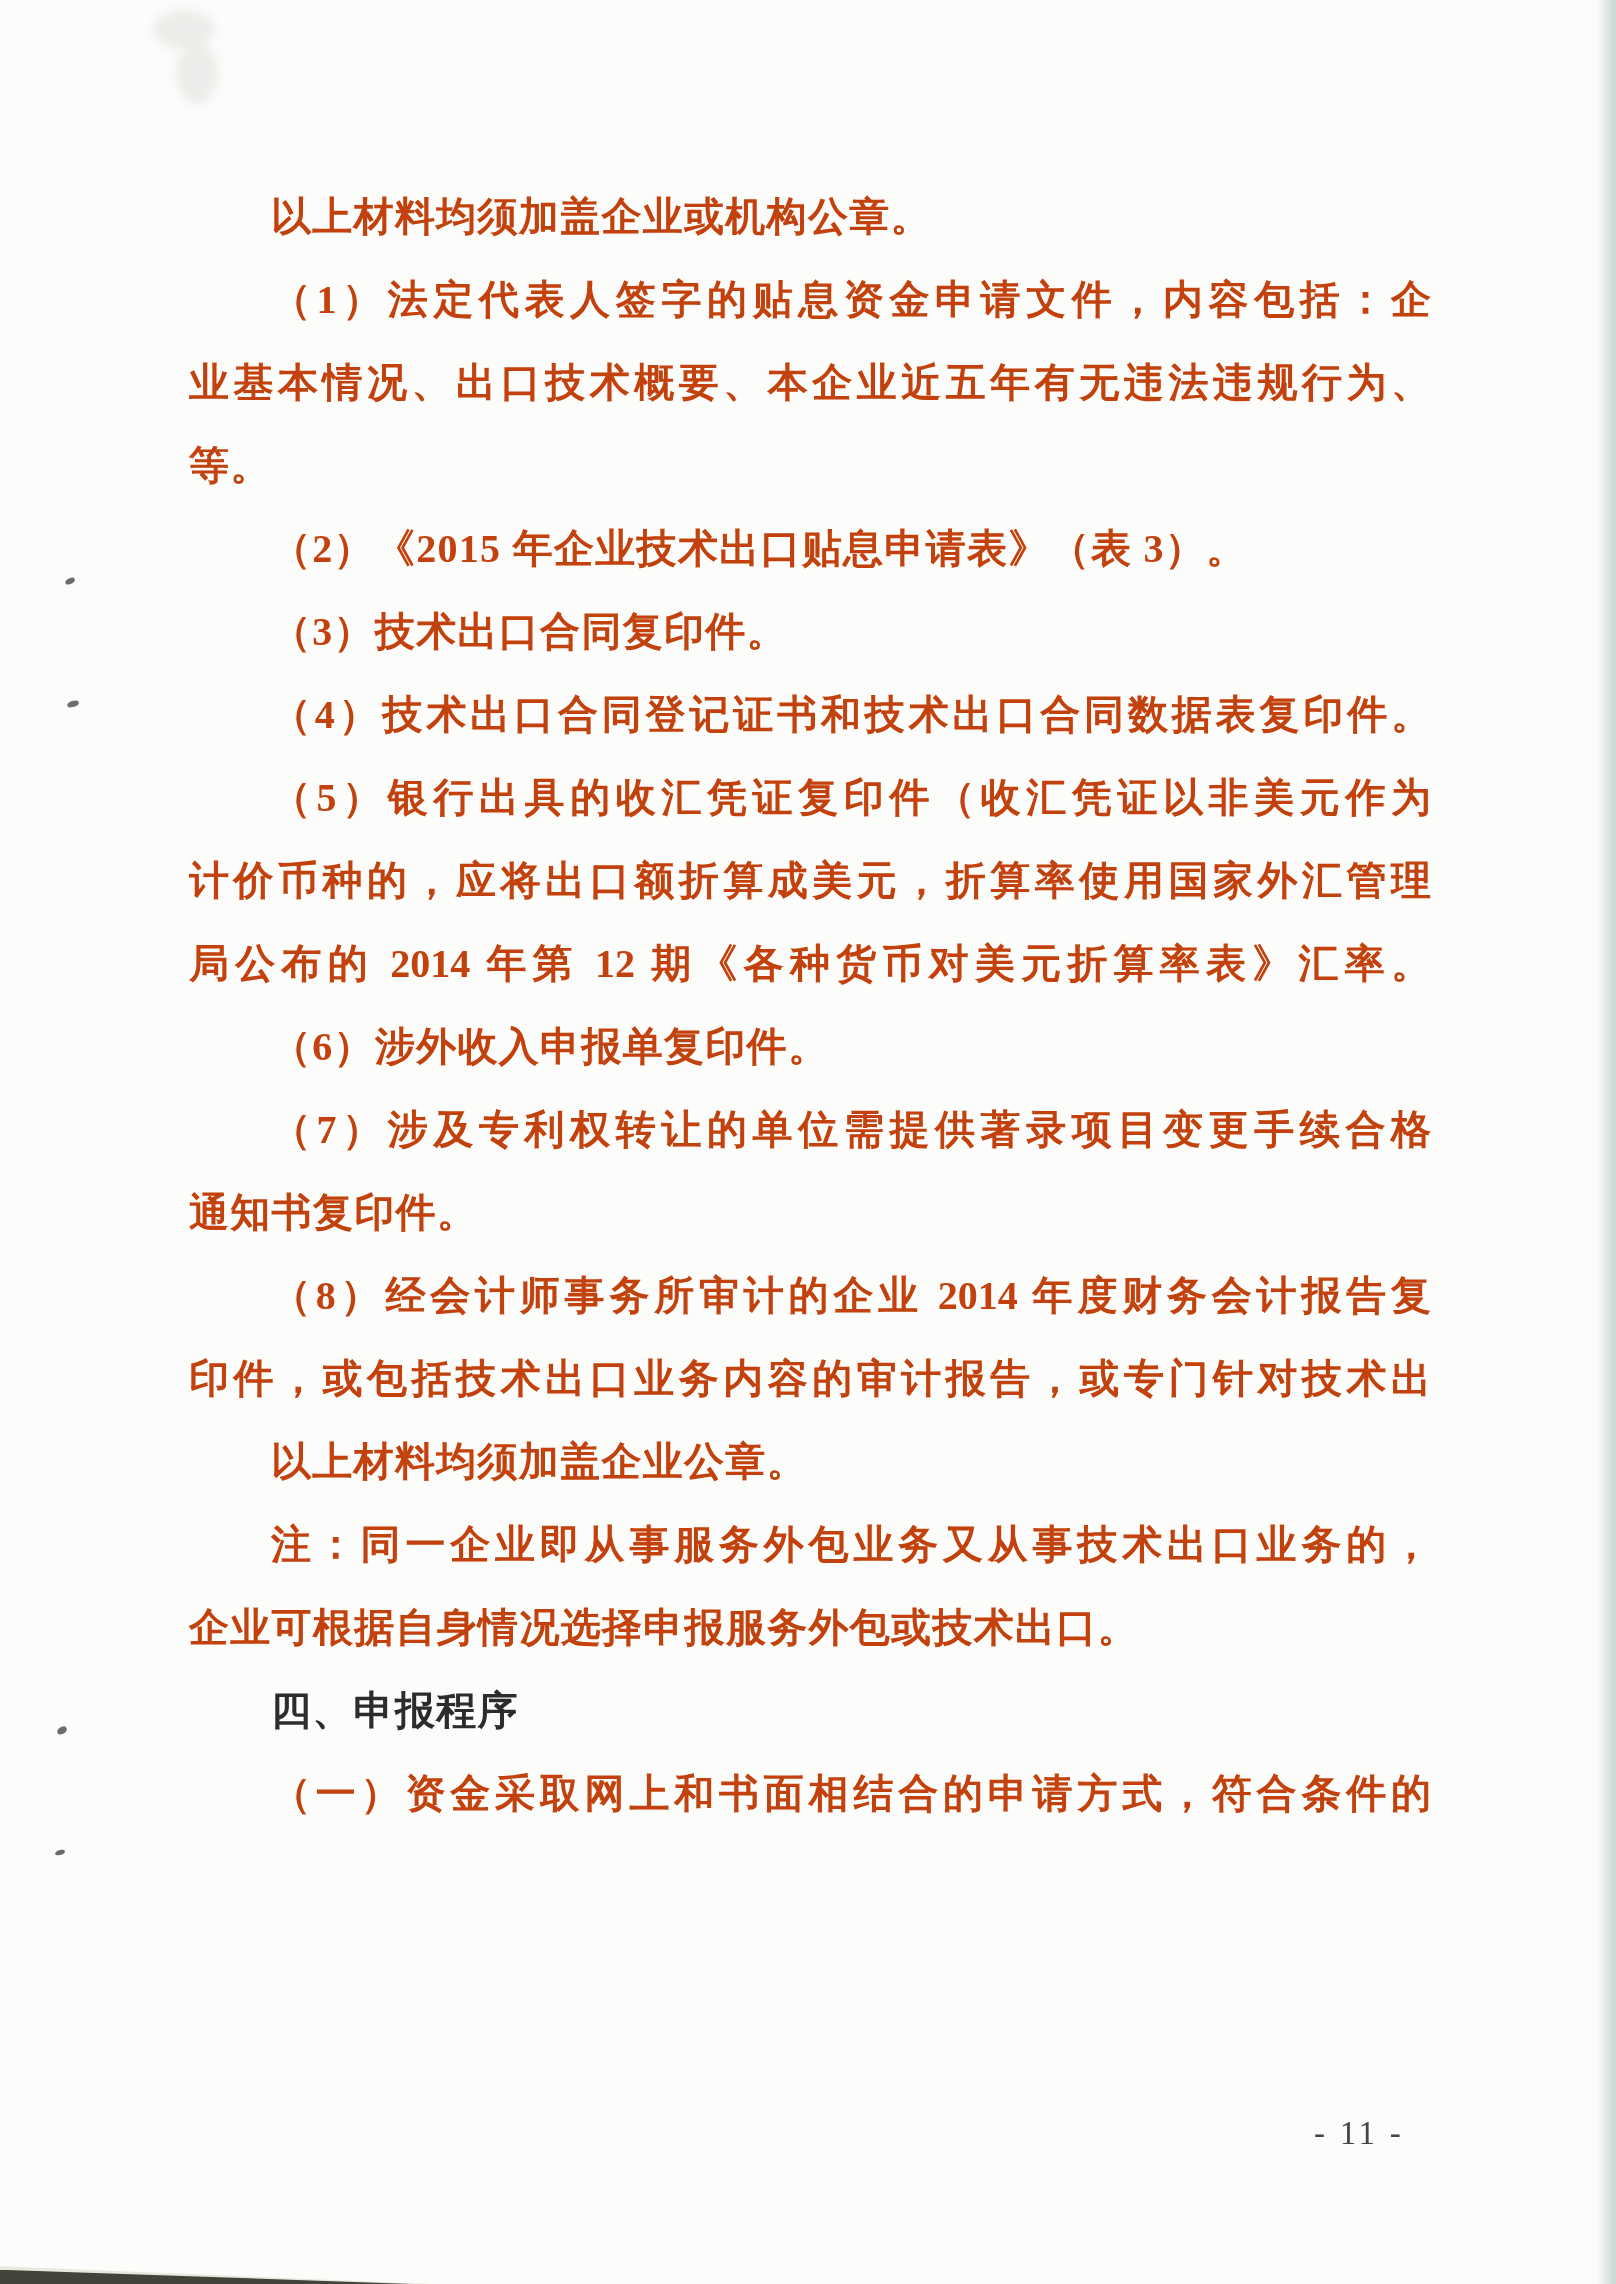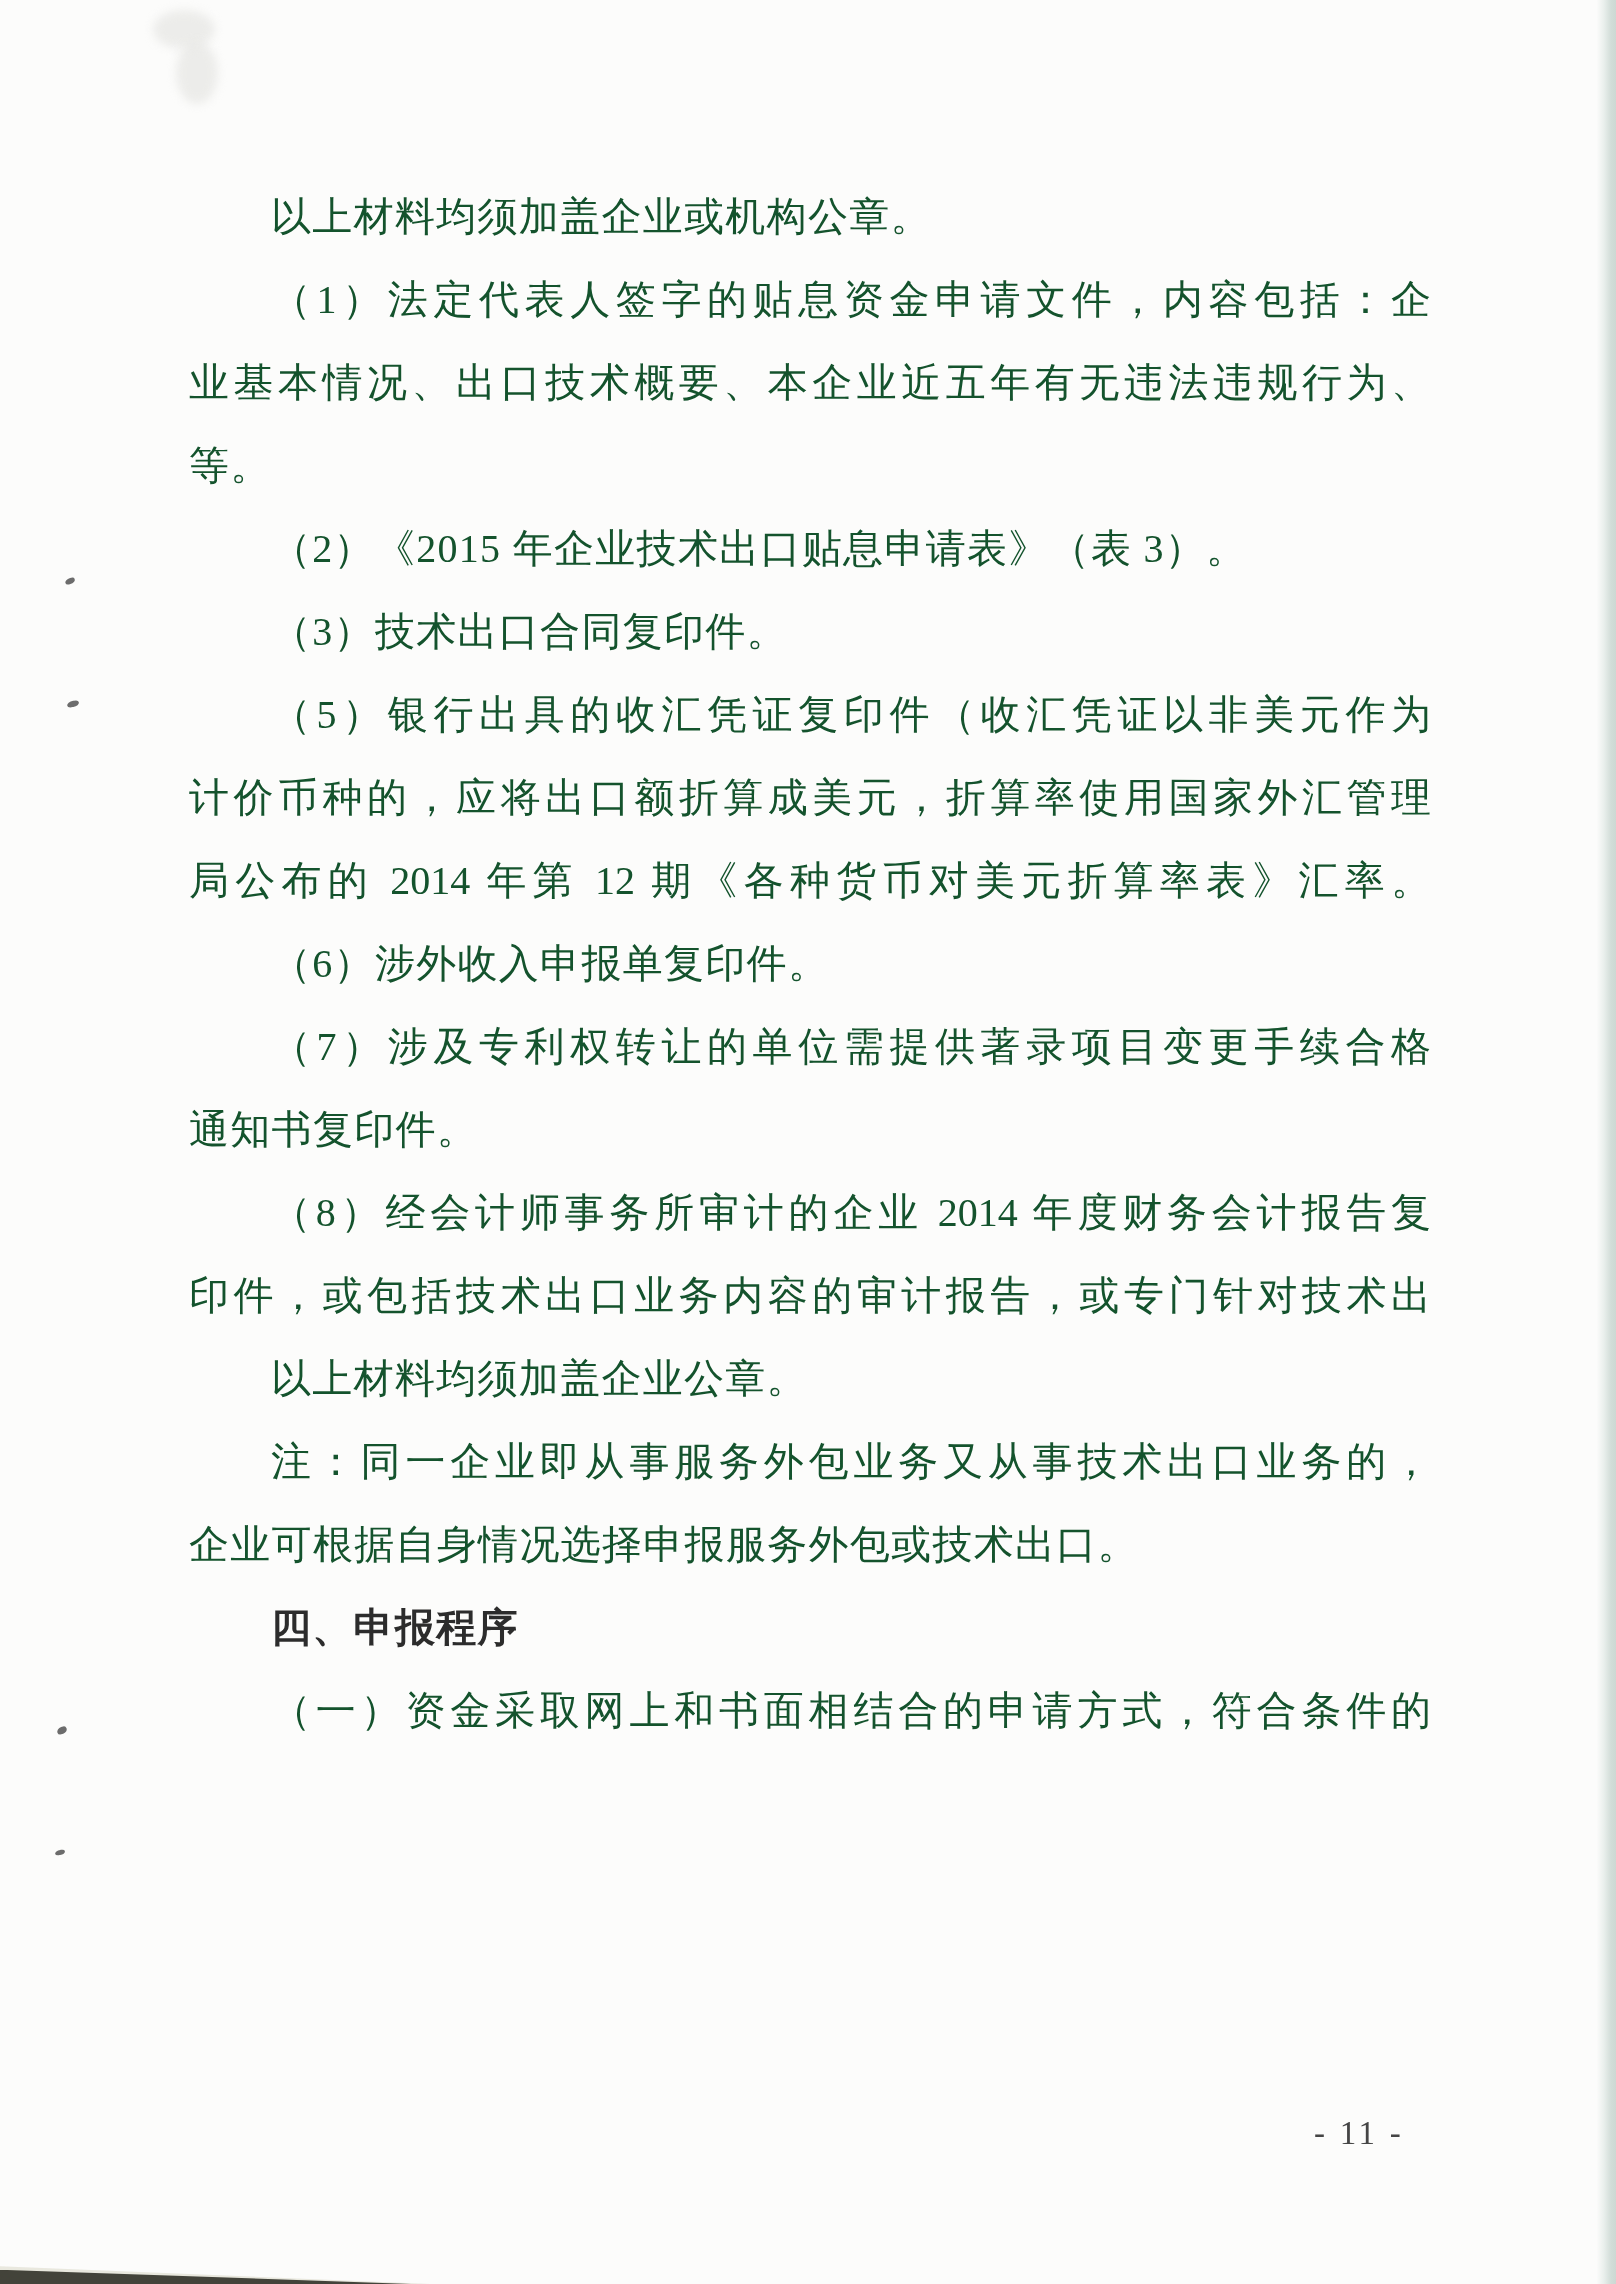--- a/index.html
+++ b/index.html
@@ -22,23 +22,24 @@
     position: absolute;
     left: 189px;
     top: 175px;
     width: 1242px;
   }
   .line {
     font-size: 40px;
     height: 83px;
     line-height: 83px;
     letter-spacing: 1.3px;
-    color: #14532d;
+    color: #c2410c;
     white-space: nowrap;
     overflow: visible;
+    font-weight: bold;
   }
   .line.fill {
     white-space: normal;
     letter-spacing: normal;
     text-align: justify;
     text-align-last: justify;
     overflow: hidden;
   }
   .line.indent { text-indent: 82px; }
   .line.bold { font-weight: bold; color: #2c2c2c; }
@@ -106,20 +107,21 @@
 
 <div class="page">
 
   <div class="content">
     <div class="line indent">以上材料均须加盖企业或机构公章。</div>
     <div class="line indent fill">（1）法定代表人签字的贴息资金申请文件，内容包括：企</div>
     <div class="line fill">业基本情况、出口技术概要、本企业近五年有无违法违规行为、</div>
     <div class="line">等。</div>
     <div class="line indent">（2）《2015 年企业技术出口贴息申请表》（表 3）。</div>
     <div class="line indent">（3）技术出口合同复印件。</div>
+    <div class="line indent fill">（4）技术出口合同登记证书和技术出口合同数据表复印件。</div>
     <div class="line indent fill">（5）银行出具的收汇凭证复印件（收汇凭证以非美元作为</div>
     <div class="line fill">计价币种的，应将出口额折算成美元，折算率使用国家外汇管理</div>
     <div class="line fill">局公布的 2014 年第 12 期《各种货币对美元折算率表》汇率。</div>
     <div class="line indent">（6）涉外收入申报单复印件。</div>
     <div class="line indent fill">（7）涉及专利权转让的单位需提供著录项目变更手续合格</div>
     <div class="line">通知书复印件。</div>
     <div class="line indent fill">（8）经会计师事务所审计的企业 2014 年度财务会计报告复</div>
     <div class="line fill">印件，或包括技术出口业务内容的审计报告，或专门针对技术出</div>
     <div class="line indent">以上材料均须加盖企业公章。</div>
     <div class="line indent fill">注：同一企业即从事服务外包业务又从事技术出口业务的，</div>

